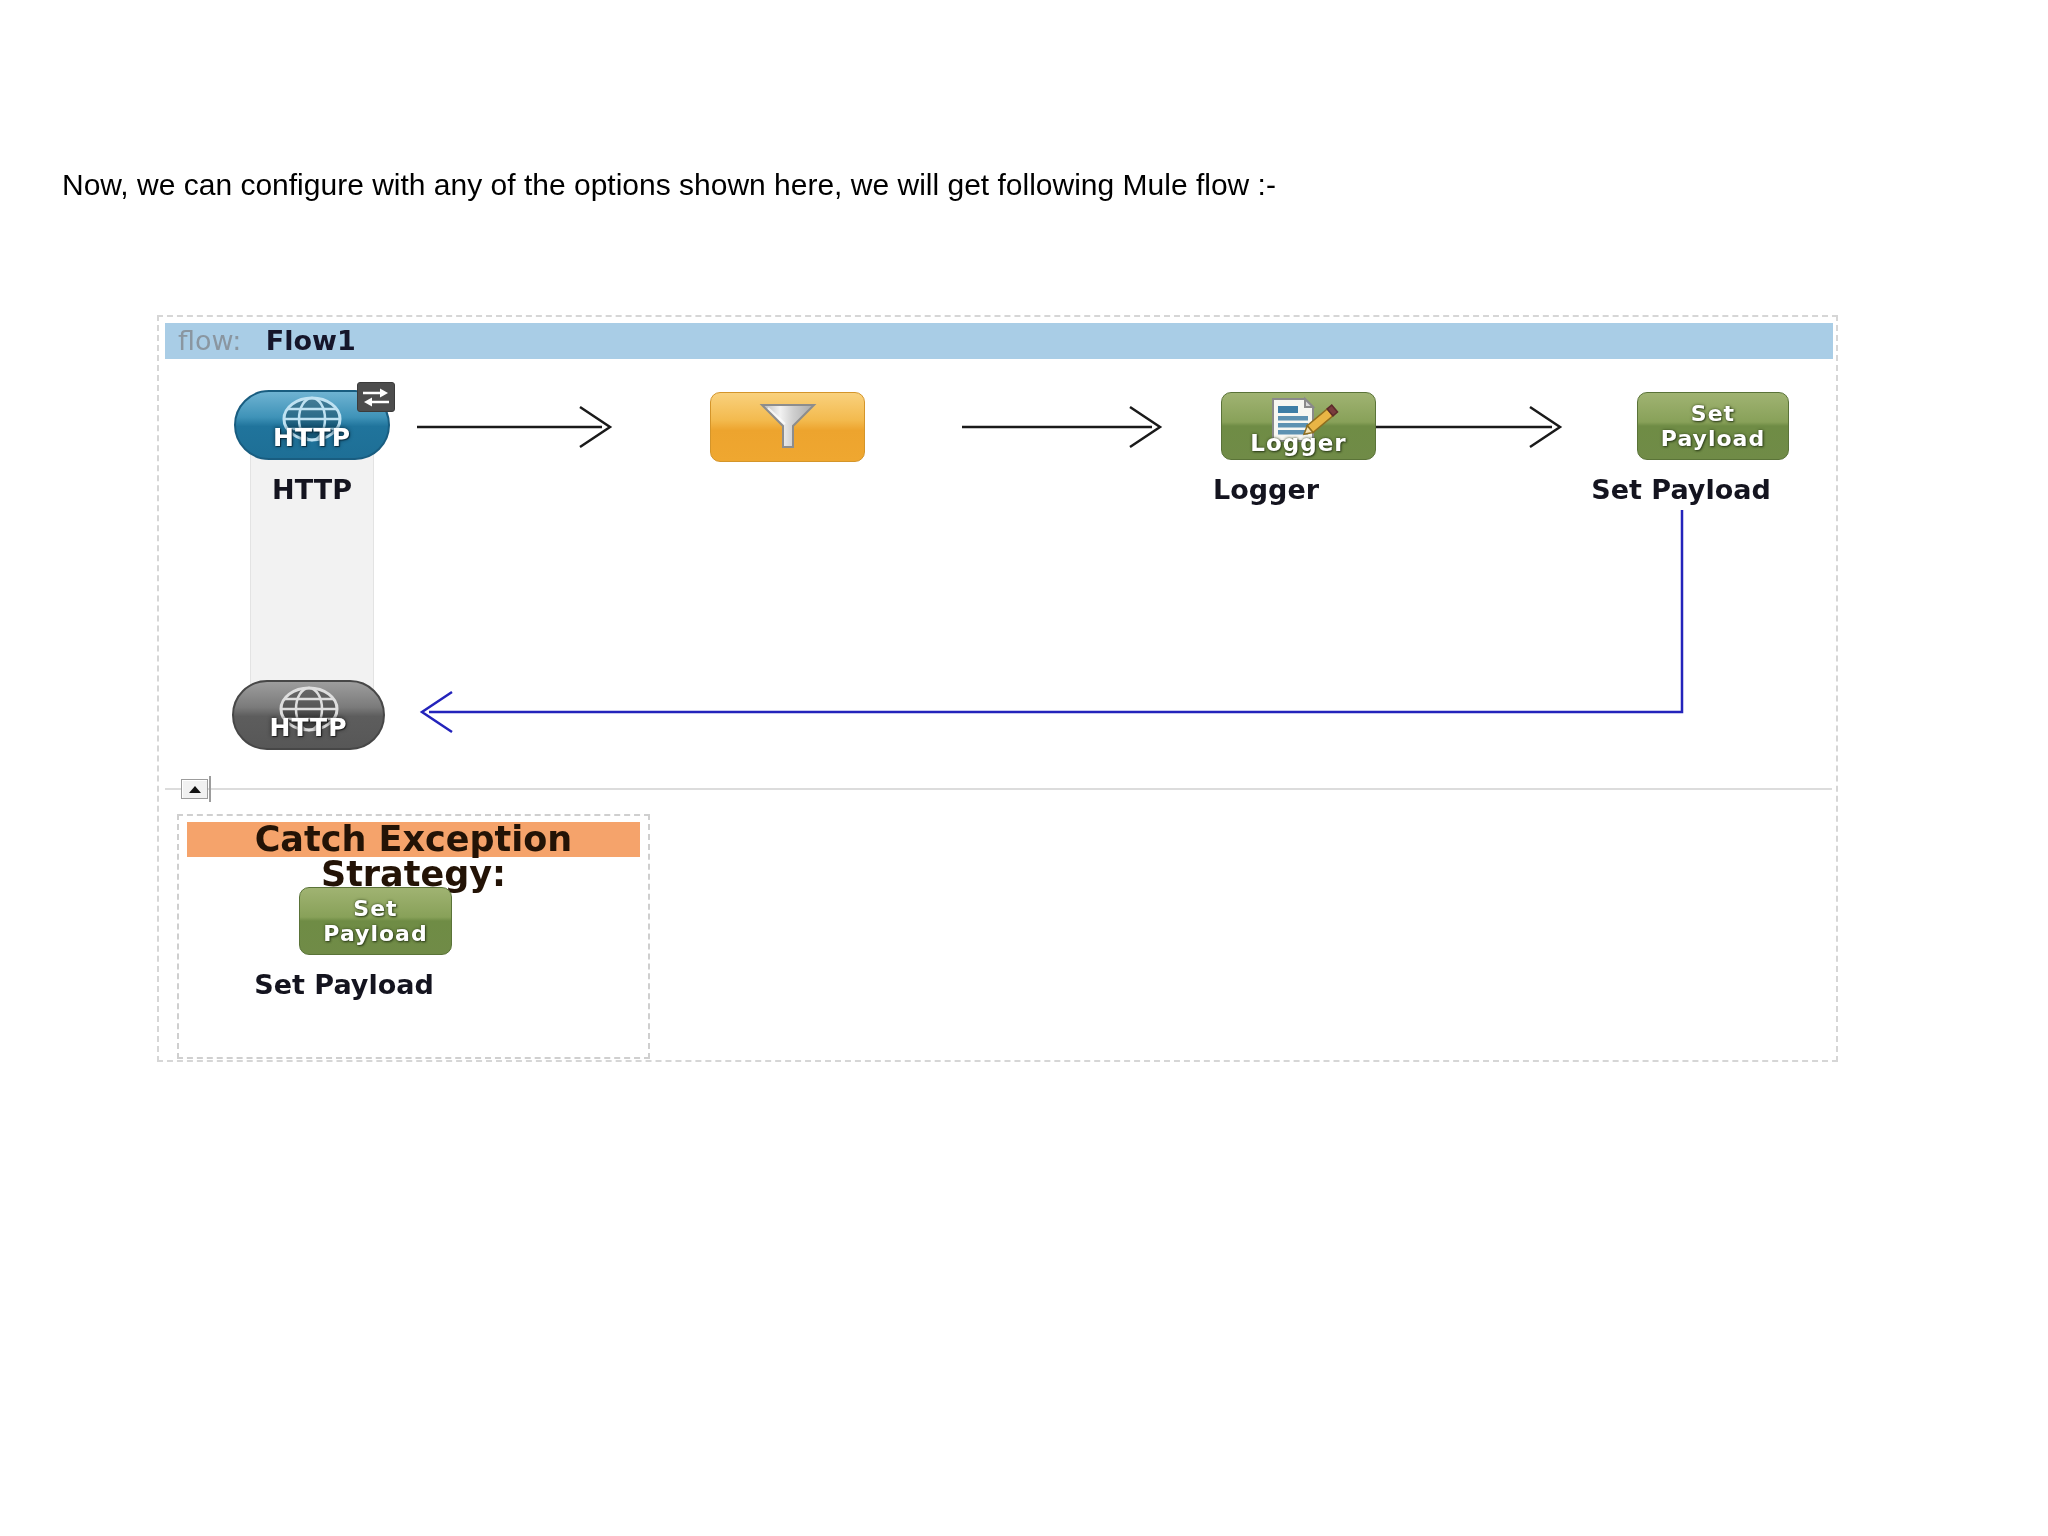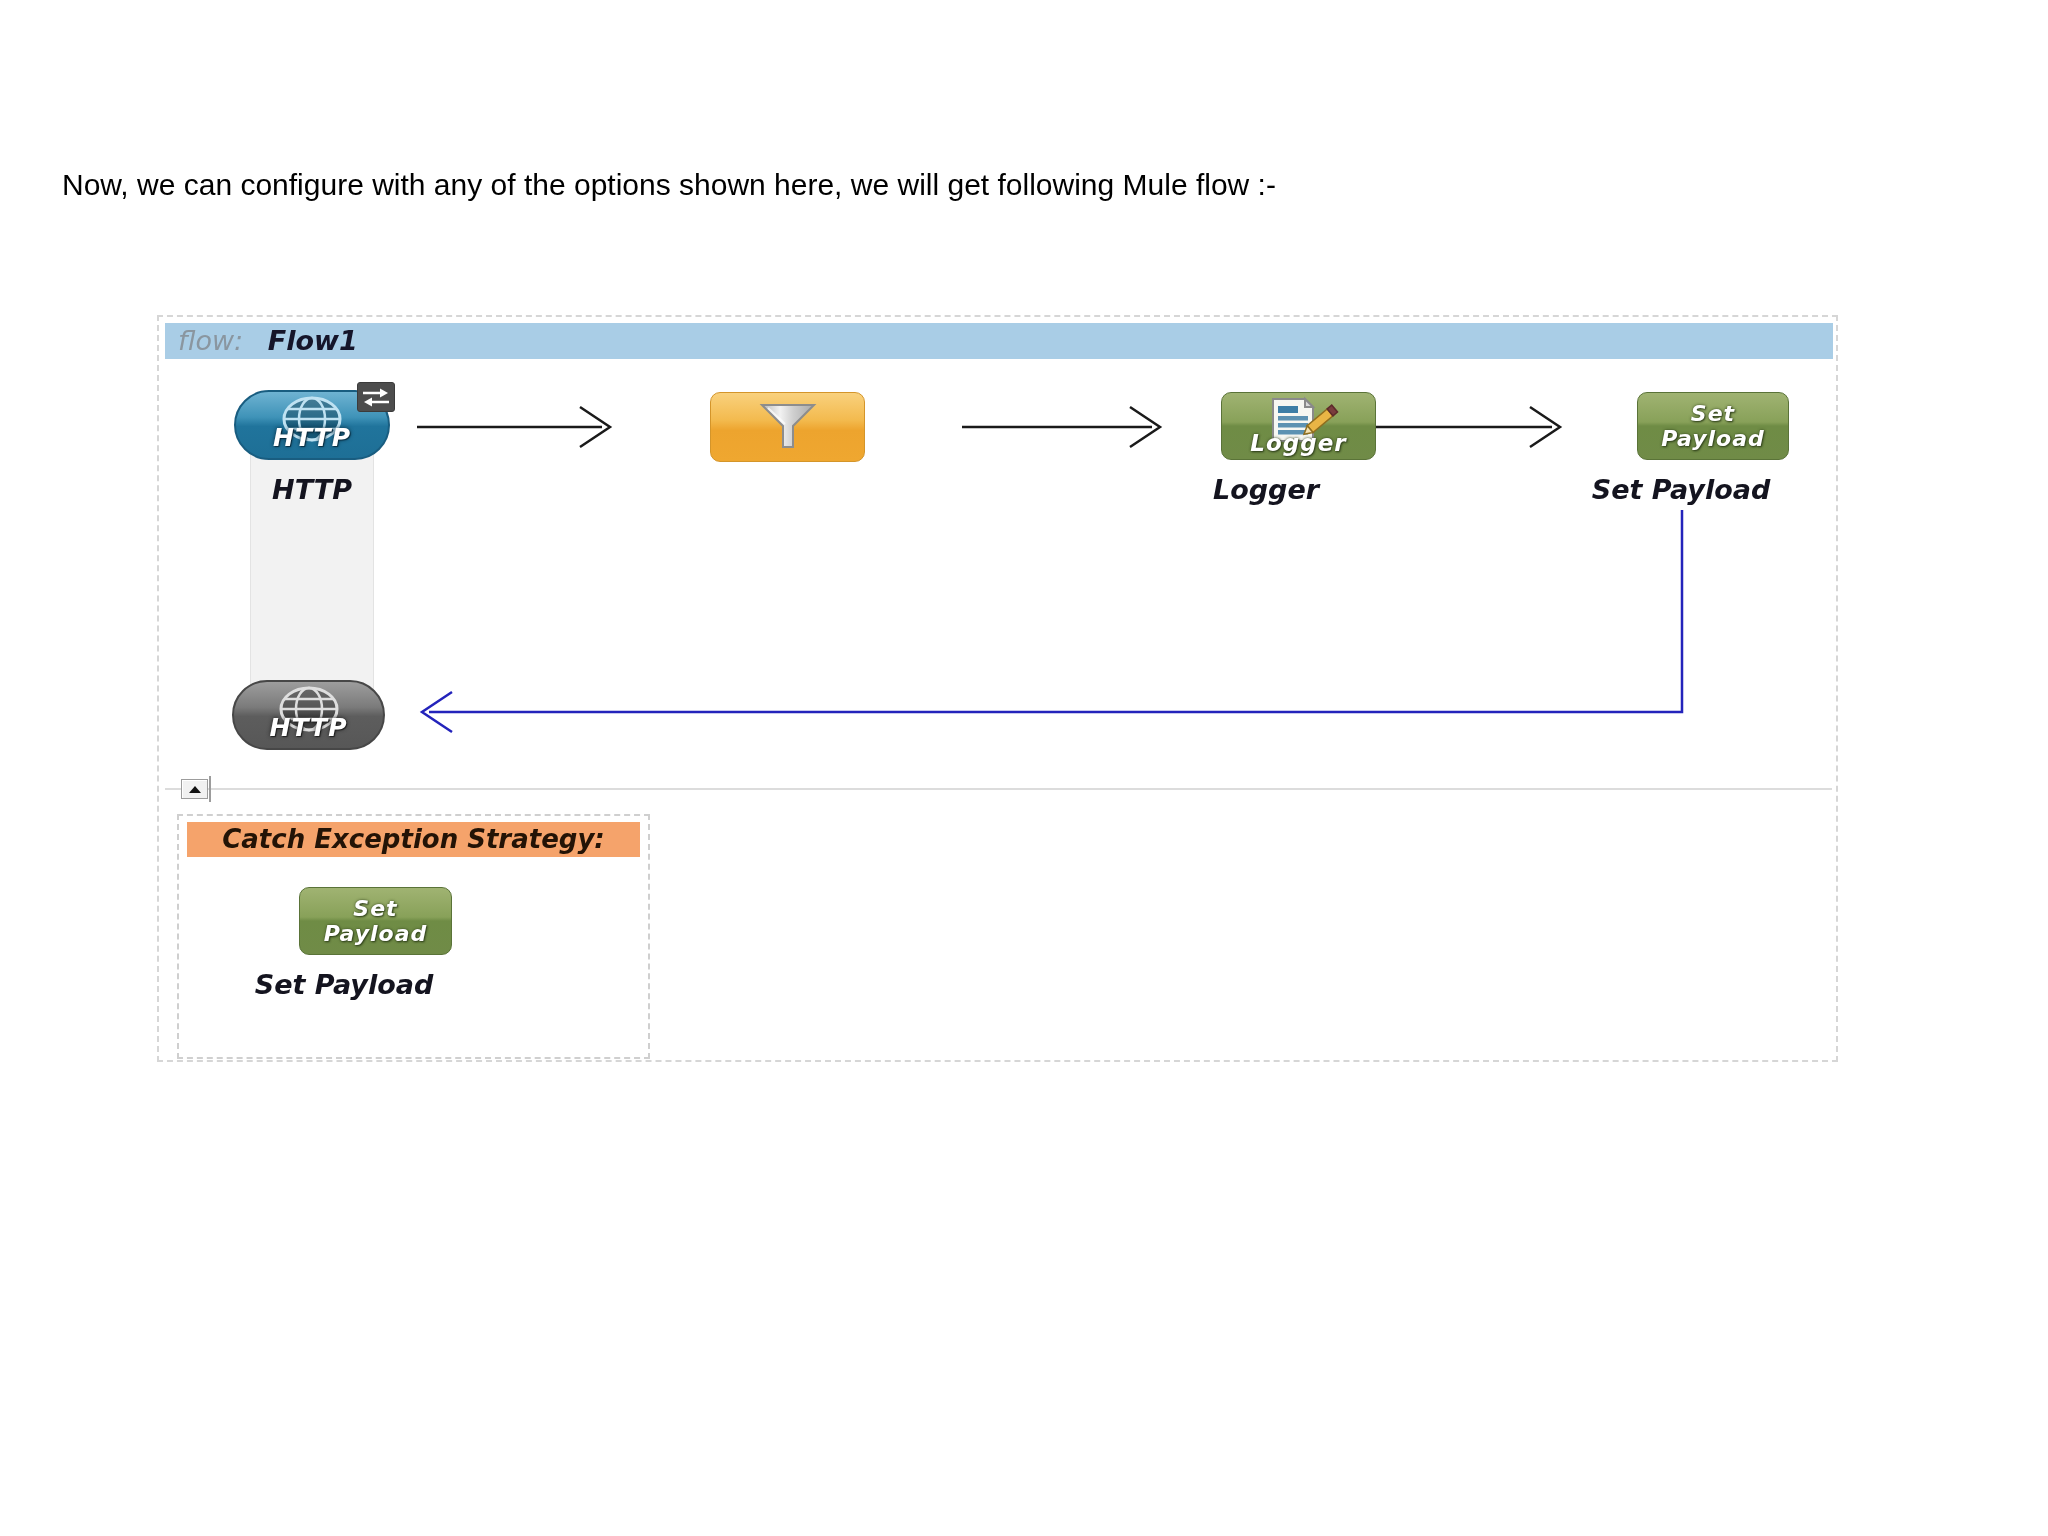--- a/index.html
+++ b/index.html
@@ -11,21 +11,20 @@
   .page-title {
     position: absolute; left: 62px; top: 168px;
     font-family: "Liberation Sans", sans-serif;
     font-size: 30px; color: #000;
   }
   
   .flow-canvas {
     position: absolute; left: 157px; top: 315px;
     width: 1681px; height: 747px;
     border: 2px dashed #d6d6d6;
-    font-style: italic;
   }
   .flow-header {
     position: absolute; left: 6px; top: 6px; width: 1668px; height: 36px;
     background: #a9cde6; line-height: 36px; padding-left: 13px;
     font-size: 27px; white-space: nowrap;
   }
   .flow-type { color: #8a96a0; }
   .flow-name { color: #15152a; font-weight: 700; margin-left: 16px; }
 
   .connectors { position: absolute; left: 0; top: 0; z-index: 1; }
@@ -114,21 +113,21 @@
   }
 
   
   .catch-container {
     position: absolute; left: 18px; top: 497px; width: 473px; height: 245px;
     border: 2px dashed #cfcfcf; z-index: 2;
   }
   .catch-header {
     position: absolute; left: 8px; top: 6px; width: 453px; height: 35px;
     background: #f5a36b; text-align: center; line-height: 35px;
-    font-size: 26px; font-weight: 700; color: #231306;
+    font-size: 35px; font-weight: 700; color: #231306;
   }
   .catch-node { position: absolute; left: 88px; top: 71px; }
   .catch-node .rect-icon { width: 153px; height: 68px; }
   .catch-label { position: absolute; left: 55px; top: 153px; width: 220px; }
 </style>
 </head>
 <body>
 
 <div class="page-title">Now, we can configure with any of the options shown here, we will get following Mule flow :-</div>
 

